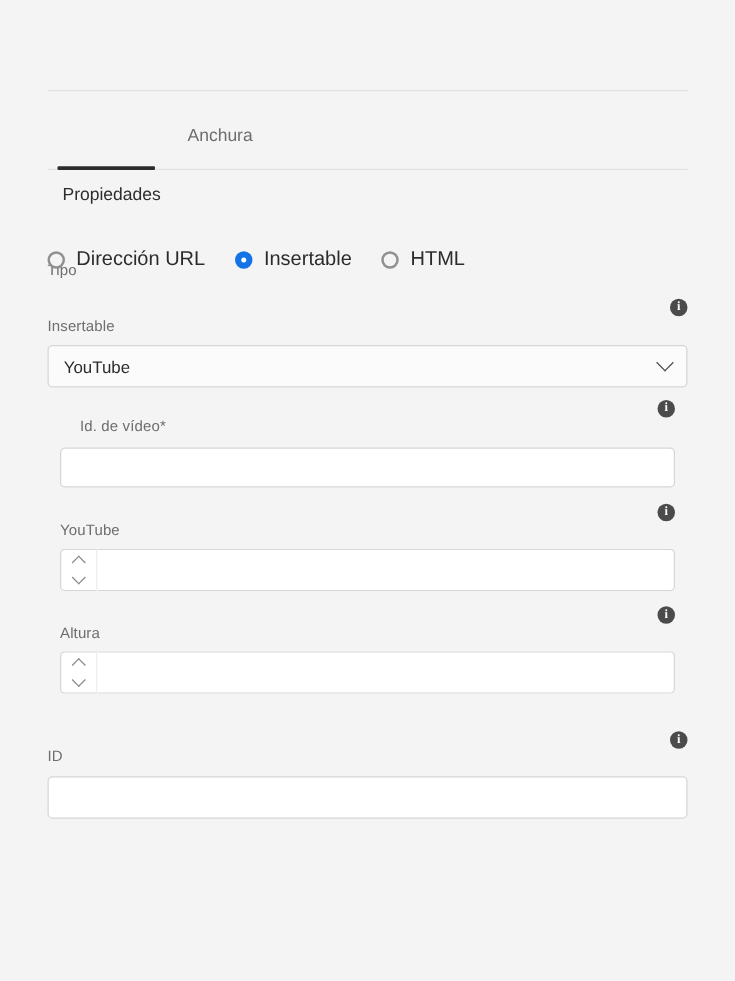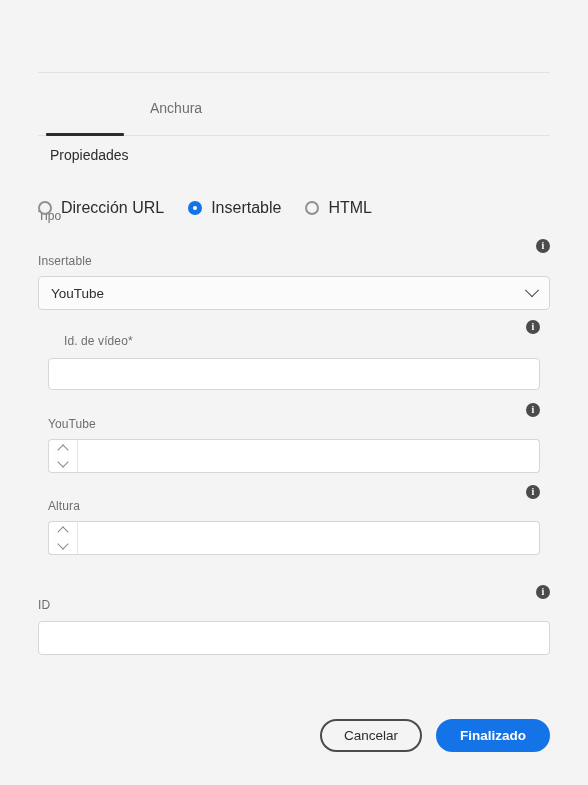--- a/index.html
+++ b/index.html
@@ -398,18 +398,14 @@
       <span class="chev-small up"></span>
       <span class="chev-small down"></span>
     </div>
     <input class="stepper-input" type="text" placeholder="" style="">
   </div>
 
   <div class="info-icon" style="left:536px; top:585px;">i</div>
   <div class="field-label" style="left:38px; top:597px;text-align:center;">ID</div>
   <input class="text-input" style="left: 38px; top: 621px; width: 512px; height: 34px;" type="text" placeholder="">
 
-  <div class="footer">
-    <div class="btn btn-cancel">Cancelar</div>
-    <div class="btn btn-primary">Finalizado</div>
-  </div>
 
 </div>
 
 </body></html>

